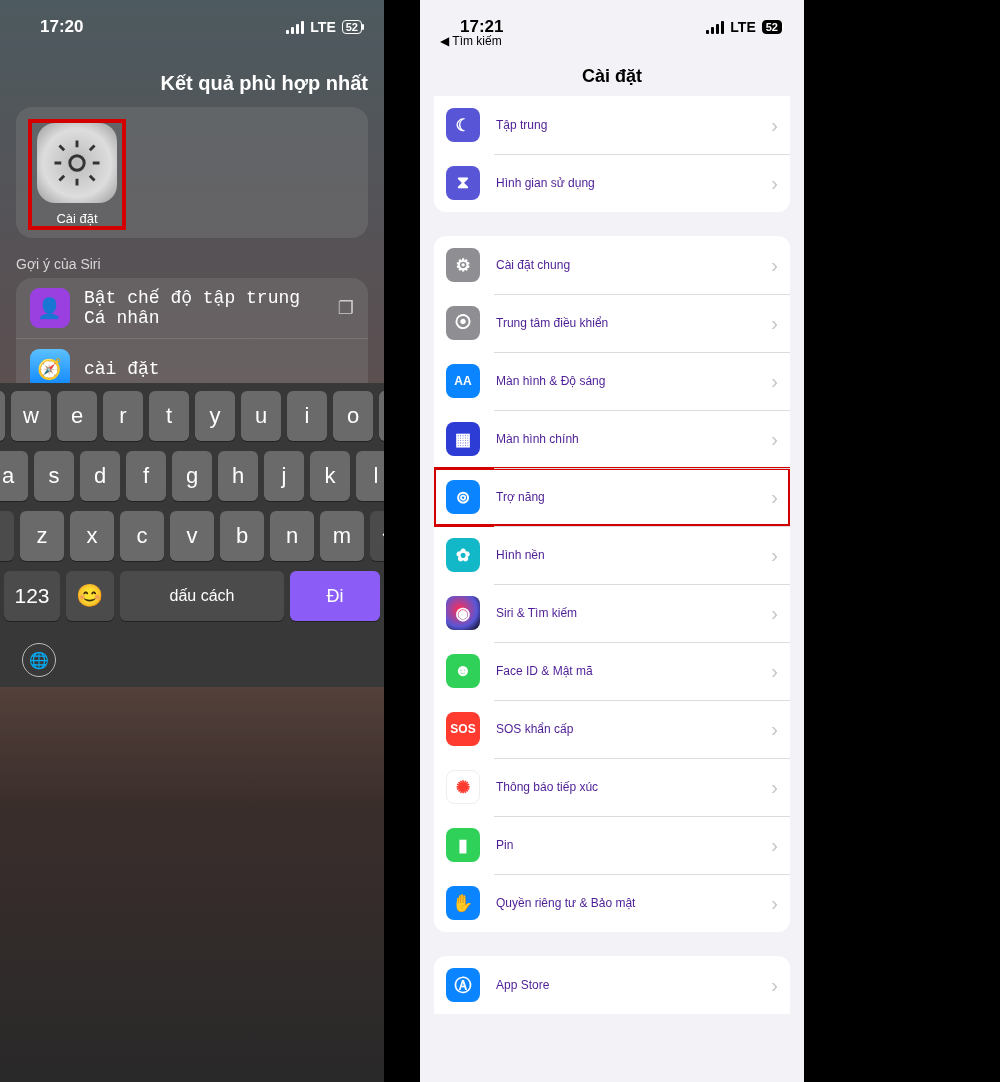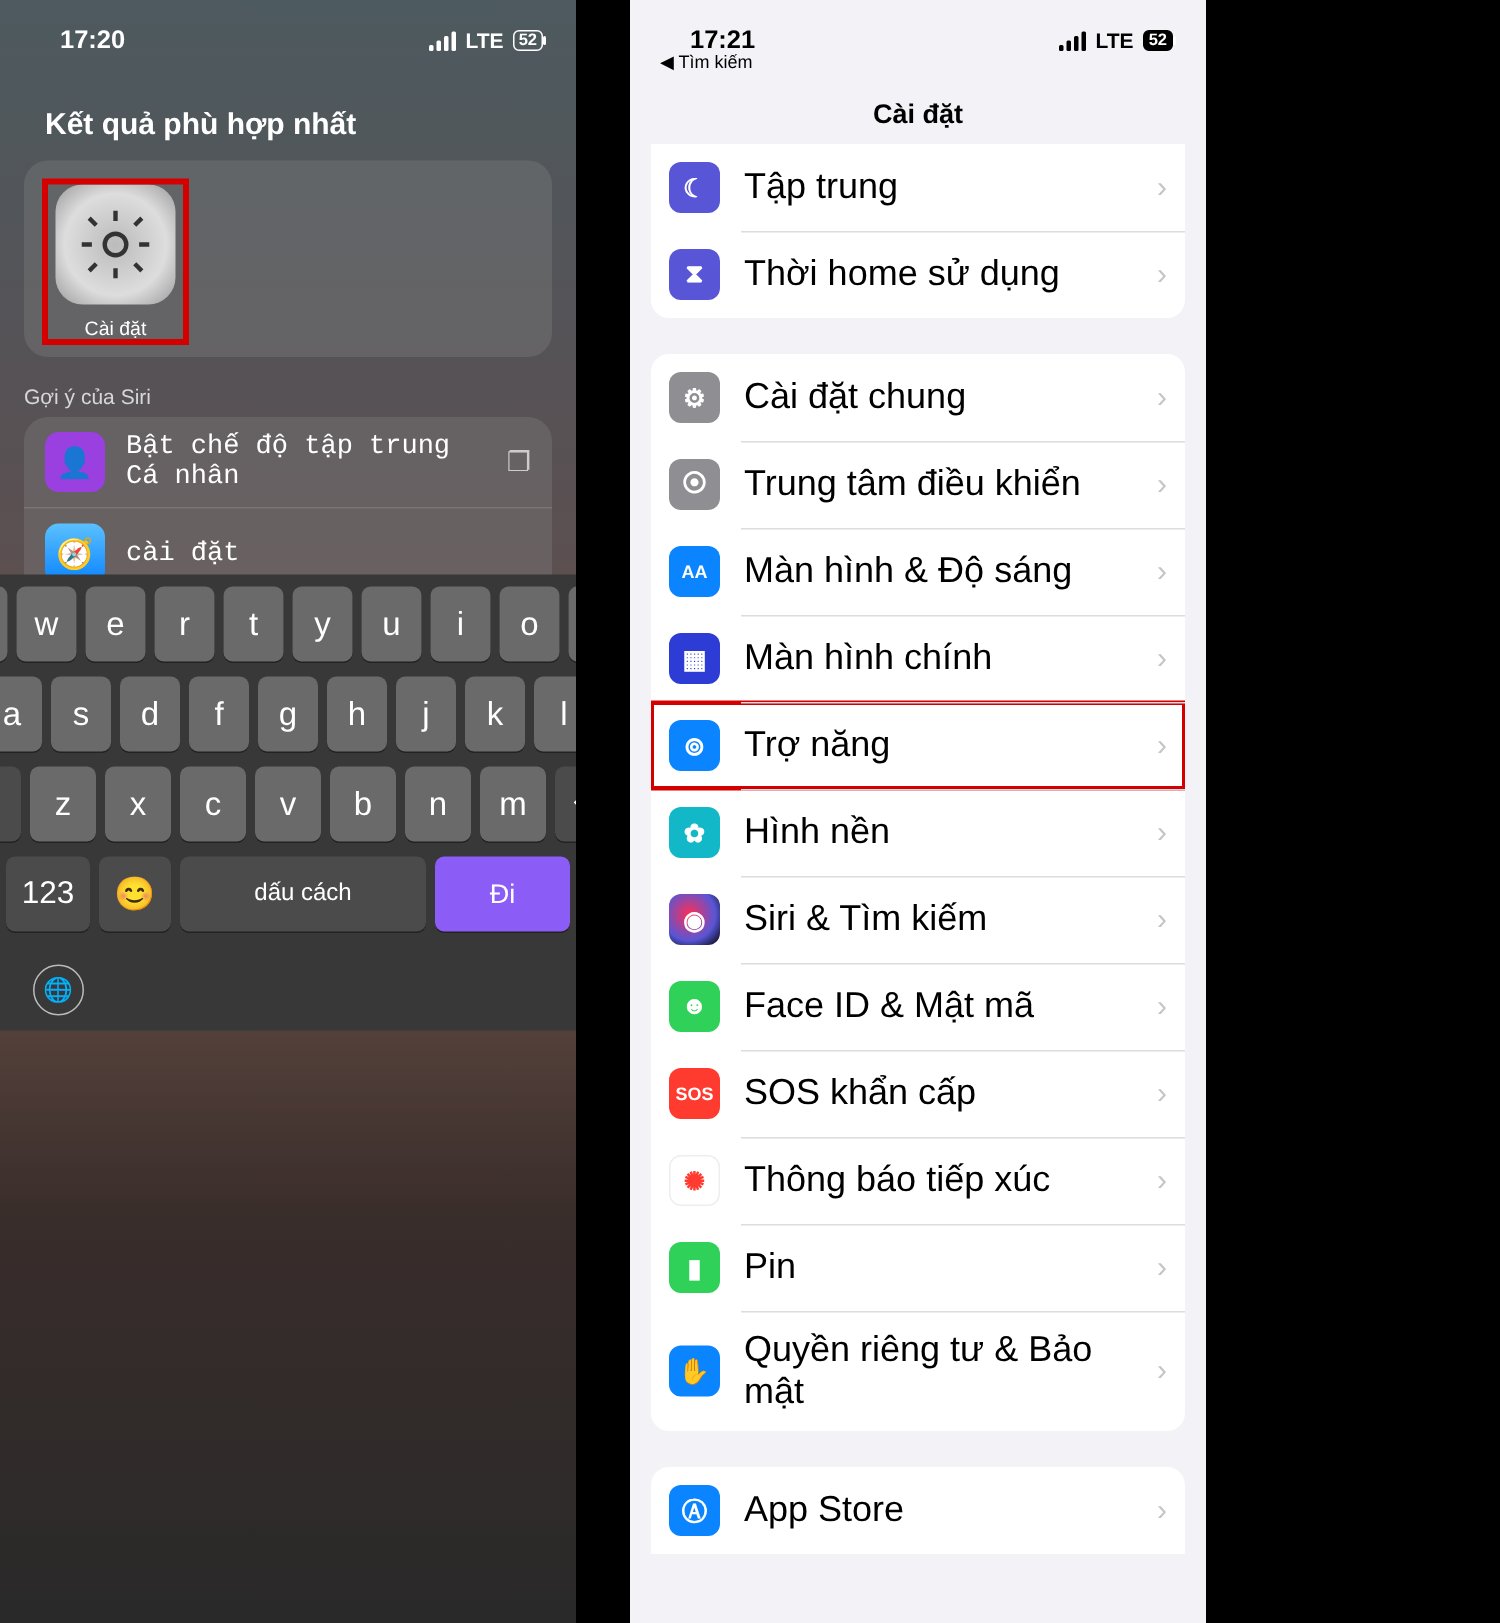--- a/index.html
+++ b/index.html
@@ -12,21 +12,21 @@
     background: linear-gradient(180deg,#5a6b72 0%,#6a5e62 30%,#7c5b50 55%,#3f2f2c 75%,#2a2a2a 100%);
     filter: blur(0px);
   }
   .left-overlay { position:absolute; inset:0; background:rgba(40,40,40,0.25); }
   .statusbar { display:flex; justify-content:space-between; align-items:center; padding:8px 22px 0 40px; height:46px; position:relative; }
   .sb-time { font-size:17px; font-weight:600; color:#fff; }
   .sb-time.dark { color:#000; }
   .sb-icons { display:flex; gap:6px; align-items:center; font-size:14px; font-weight:600; color:#fff; }
   .sb-icons.dark { color:#000; }
   .sb-back { font-size:12px; color:#000; position:absolute; left:20px; top:34px; }
-  .label-row { font-size:20px; font-weight:600; color:#fff; padding:26px 16px 12px 30px; }
+  .label-row { font-size:20px; font-weight:600; color:#fff; padding:26px 16px 12px 30px;text-align:right; }
   .top-result {
     margin:0 16px 16px 16px; border-radius:16px; background:rgba(130,130,130,0.35);
     padding:16px 16px 12px 16px; position:relative;
   }
   .highlight-red { outline:4px solid #d40000; outline-offset:0; }
   .app-cell { width:90px; text-align:center; }
   .app-icon {
     width:80px; height:80px; border-radius:18px; margin:0 auto 8px auto;
     background: radial-gradient(circle, #bbb 0%, #ddd 60%, #999 100%);
     display:flex; align-items:center; justify-content:center; font-size:42px; color:#444;
@@ -82,21 +82,21 @@
   .row {
     display:flex; align-items:center; gap:16px; padding:12px 12px; position:relative;
   }
   .row + .row::before {
     content:""; position:absolute; left:60px; right:0; top:0; height:0.5px; background:#dcdce0;
   }
   .ricon {
     width:34px; height:34px; border-radius:8px; display:flex; align-items:center; justify-content:center;
     color:#fff; font-size:17px; flex-shrink:0; font-weight:600;
   }
-  .rlabel { font-size:24px; color:#000000; flex:1; }
+  .rlabel { font-size:12px; color:#4c1d95; flex:1; }
   .chev { color:#c5c5c9; font-size:20px; }
 
   .ic-focus     { background:#5856d6; }
   .ic-screen    { background:#5856d6; }
   .ic-general   { background:#8e8e93; }
   .ic-ctrl      { background:#8e8e93; }
   .ic-display   { background:#0a84ff; font-size:12px; }
   .ic-home      { background:#2e3cd6; }
   .ic-access    { background:#0a84ff; }
   .ic-wall      { background:#12b8c7; }
@@ -266,21 +266,21 @@
     <div class="nav-title">Cài đặt</div>
 
     <div class="group" id="g1" style="margin-top:-6px;border-top-left-radius:0;border-top-right-radius:0">
         <div class="row">
           <div class="ricon ic-focus">☾</div>
           <div class="rlabel">Tập trung</div>
           <div class="chev">›</div>
         </div>
         <div class="row">
           <div class="ricon ic-screen">⧗</div>
-          <div class="rlabel">Thời home sử dụng</div>
+          <div class="rlabel">Hình gian sử dụng</div>
           <div class="chev">›</div>
         </div>
       </div>
     <div class="group" id="g2">
         <div class="row">
           <div class="ricon ic-general">⚙</div>
           <div class="rlabel">Cài đặt chung</div>
           <div class="chev">›</div>
         </div>
         <div class="row">

